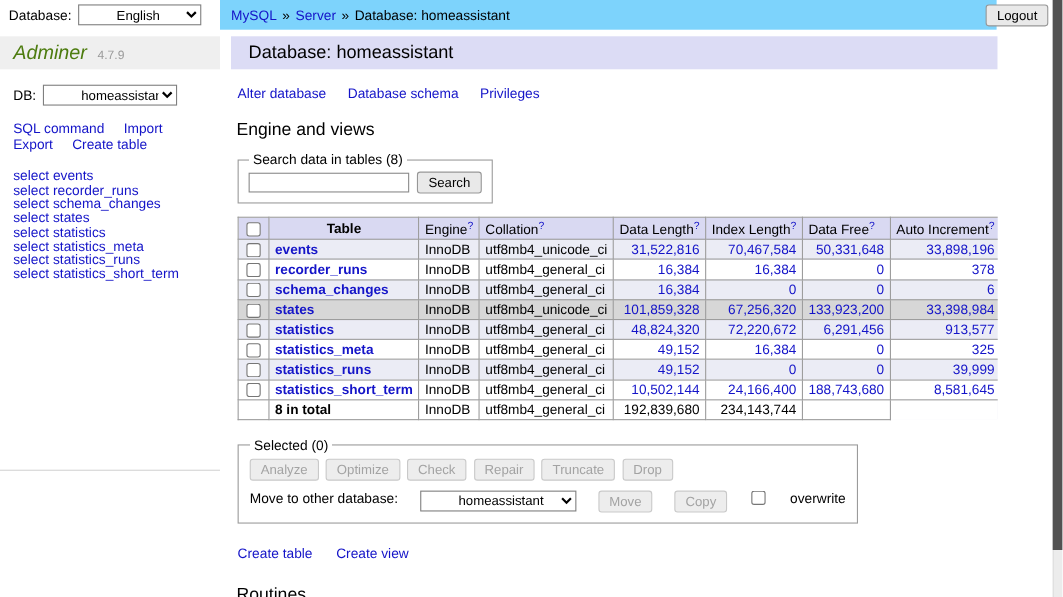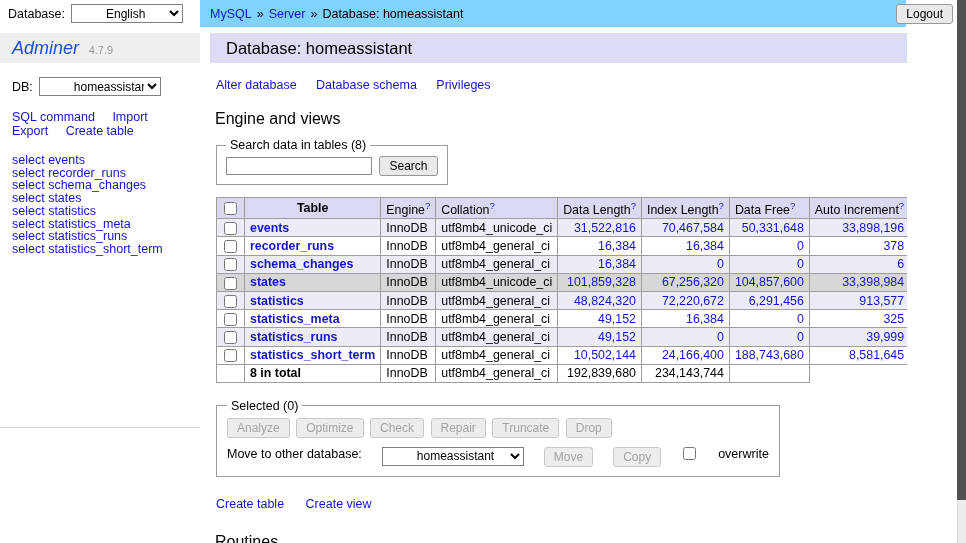--- a/index.html
+++ b/index.html
@@ -23,21 +23,21 @@
   #language-select { width: 112px; height: 19px; }
   #breadcrumb { position: absolute; left: 200px; top: 0; width: 706px; height: 27px;
     background: #7dd3fc; display: flex; align-items: center; gap: 5px;
     padding-left: 10px; font-size: 12.5px; }
   #logout-button { position: absolute; top: 4px; right: 13px; }
 
   
   #sidebar { position: absolute; left: 0; top: 27px; width: 200px; bottom: 0; }
   #brand-bar { margin-top: 6px; background: #efefef; height: 30px; line-height: 30px;
     padding: 0 12px; }
-  #brand { font-size: 18px; font-style: italic; color: #1d4ed8; }
+  #brand { font-size: 18px; font-style: italic; color: #4d7c0f; }
   #brand-version { font-size: 11px; color: #9a9a9a; margin-left: 6px; }
   #db-row { margin: 14px 0 0 12px; display: flex; align-items: center; gap: 6px; font-size: 12.5px; }
   #db-select { width: 122px; height: 19px; }
   #sidebar-links { margin: 14px 0 0 12px; font-size: 12.5px; line-height: 14px; }
   #sidebar-links a { margin-right: 14px; }
   #table-links { margin: 16px 0 0 12px; font-size: 12.5px; }
   #table-links a { display: block; line-height: 12.7px; }
   #sidebar-divider { position: absolute; left: 0; top: 400px; width: 200px; border-top: 1px solid #d4d4d4; }
 
   
@@ -200,21 +200,21 @@
         <td class="num"><a>6</a></td>
 
       </tr>
       <tr class="hl">
         <td class="cb"><input type="checkbox" style=""></td>
         <td class="tname"><a>states</a></td>
         <td>InnoDB</td>
         <td>utf8mb4_unicode_ci</td>
         <td class="num"><a>101,859,328</a></td>
         <td class="num"><a>67,256,320</a></td>
-        <td class="num"><a>104,857,600</a></td>
+        <td class="num"><a>133,923,200</a></td>
         <td class="num"><a>33,398,984</a></td>
 
       </tr>
       <tr>
         <td class="cb"><input type="checkbox" style=""></td>
         <td class="tname"><a>statistics</a></td>
         <td>InnoDB</td>
         <td>utf8mb4_general_ci</td>
         <td class="num"><a>48,824,320</a></td>
         <td class="num"><a>72,220,672</a></td>

